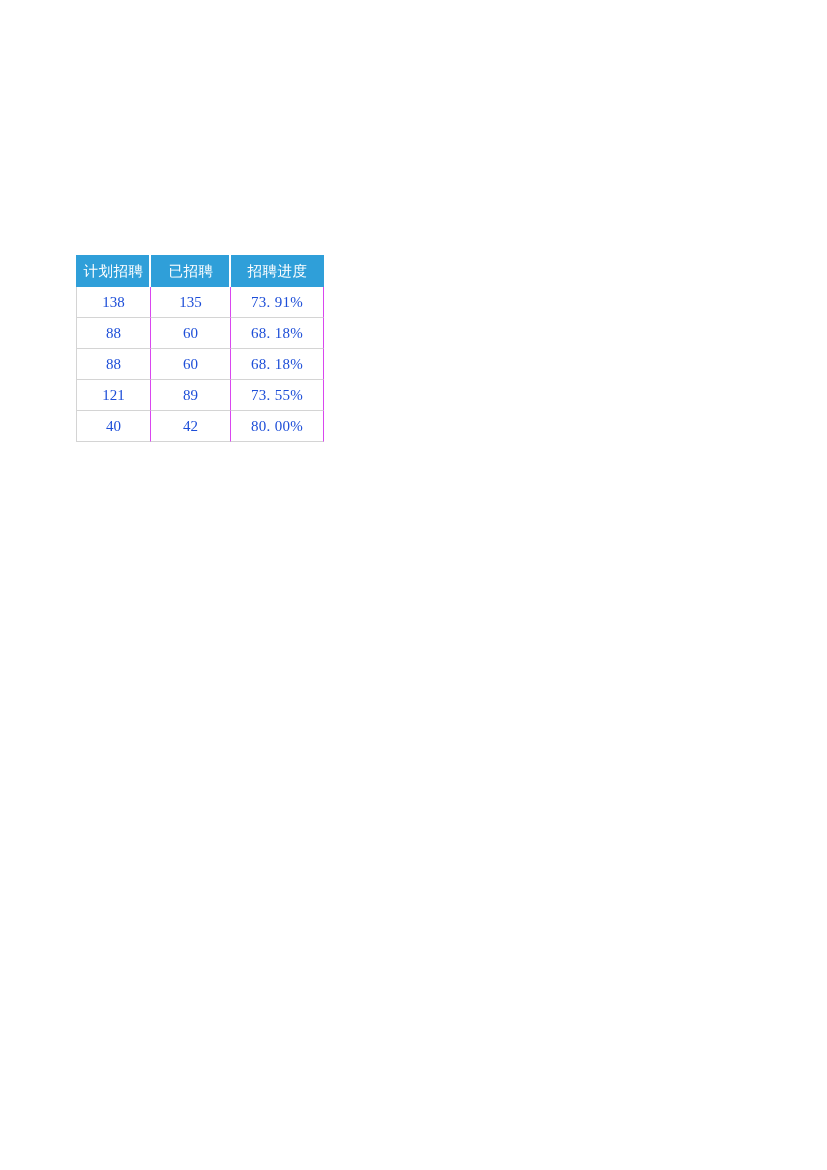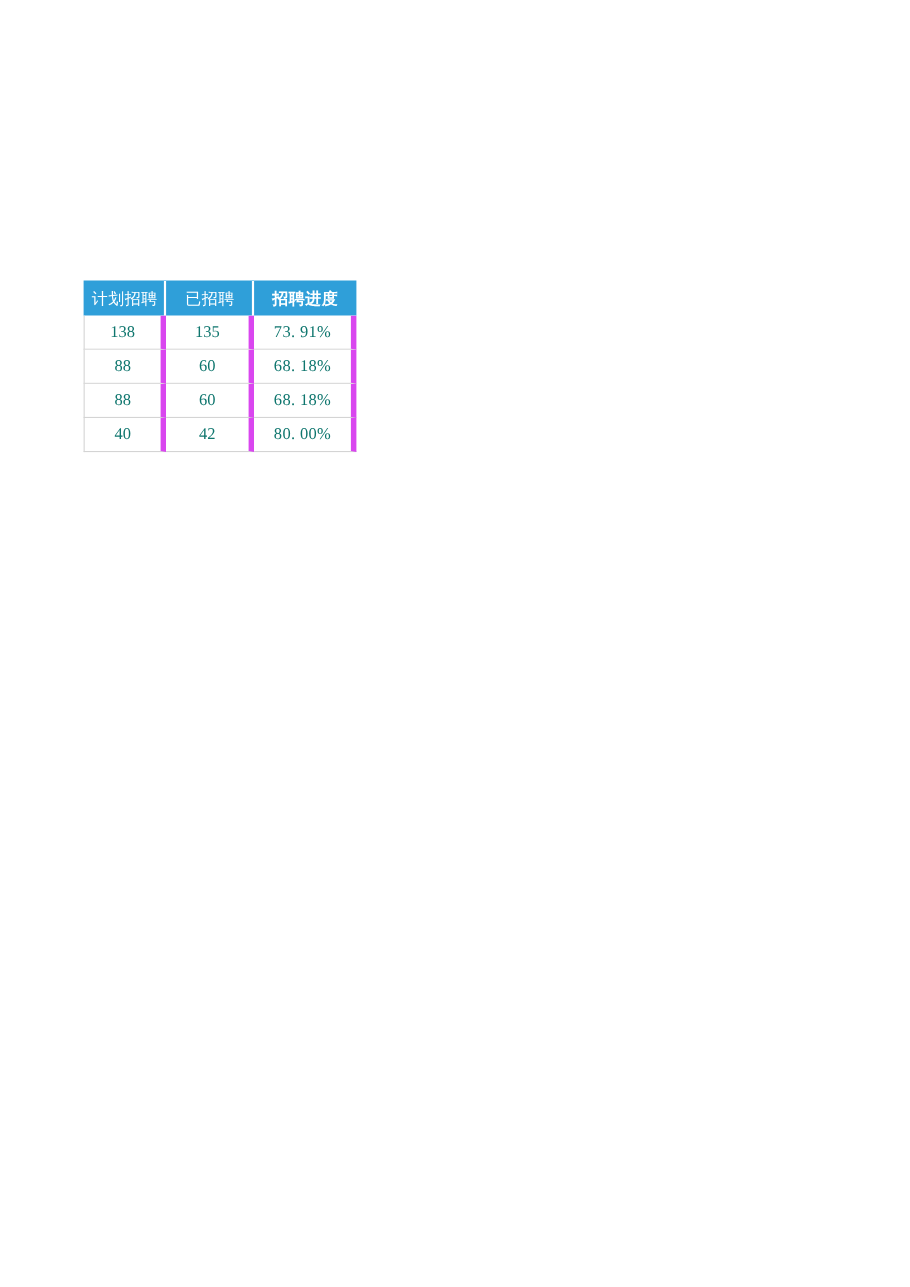--- a/index.html
+++ b/index.html
@@ -50,34 +50,33 @@
     font-weight: normal;
     text-align: center;
     vertical-align: middle;
     letter-spacing: 0.5px;
     padding: 0;
     border: 0;
     box-shadow: inset -2px 0 0 0 #ffffff;
   }
   thead th.last {
     box-shadow: none;
-    font-weight: bold;
   }
 
   
   tbody td {
     height: 30px;
     background: #ffffff;
-    color: #0f766e;
+    color: #1d4ed8;
     font-family: "Liberation Serif", serif;
     font-size: 15px;
     text-align: center;
     vertical-align: middle;
     padding: 0 4px;
-    border-right: 5px solid #d946ef;
+    border-right: 1px solid #d946ef;
     border-bottom: 1px solid #d4d4d4;
     white-space: nowrap;
   }
   tbody tr td:first-child {
     border-left: 1px solid #d4d4d4;
   }
   tbody tr:first-child td {
     border-top: 0;
   }
 
@@ -116,20 +115,25 @@
           <td>60</td>
           <td class="pct">68. 18%</td>
         </tr>
 
         <tr>
           <td>88</td>
           <td>60</td>
           <td class="pct">68. 18%</td>
         </tr>
 
+        <tr>
+          <td>121</td>
+          <td>89</td>
+          <td class="pct">73. 55%</td>
+        </tr>
 
         <tr>
           <td>40</td>
           <td>42</td>
           <td class="pct">80. 00%</td>
         </tr>
 
 
 
       </tbody>

